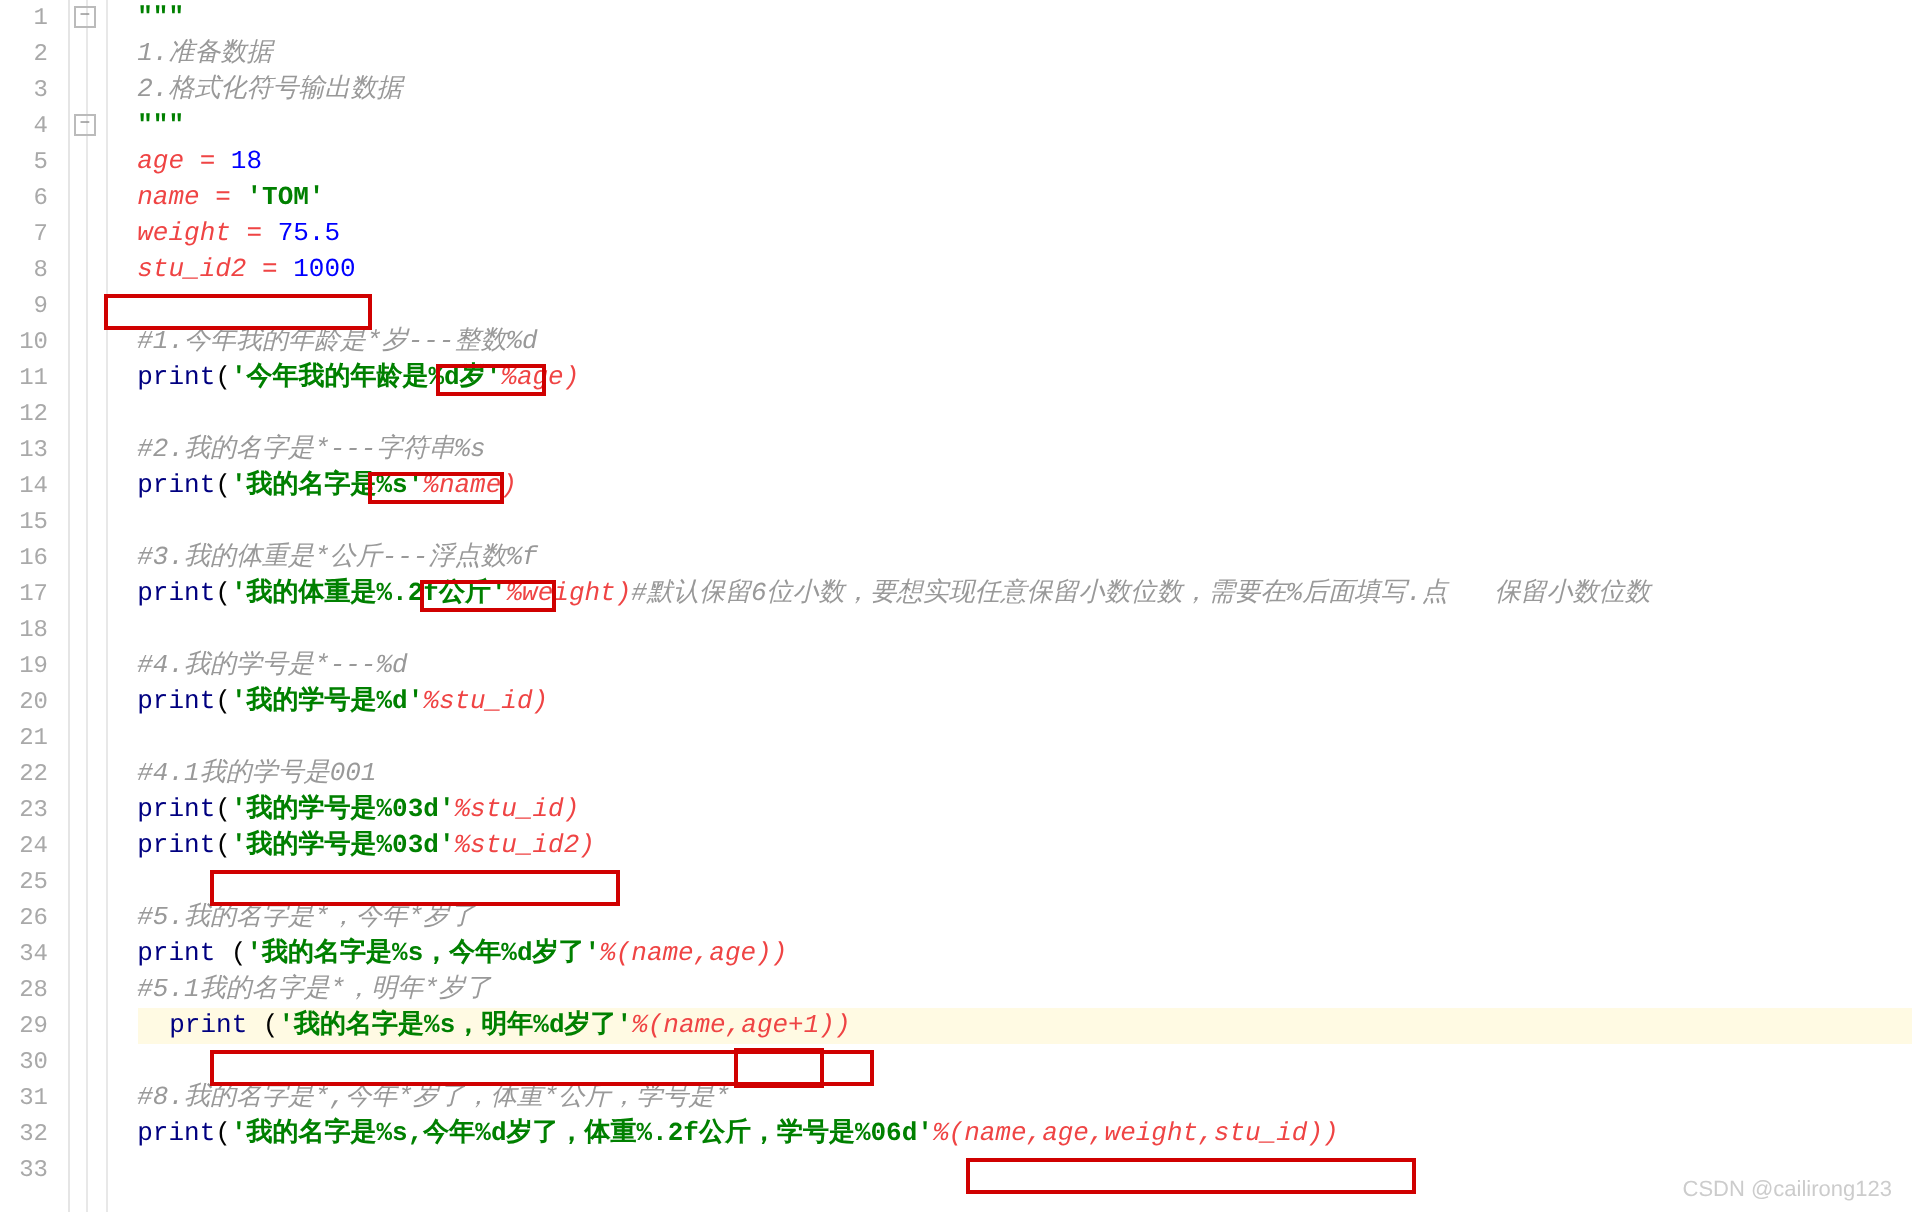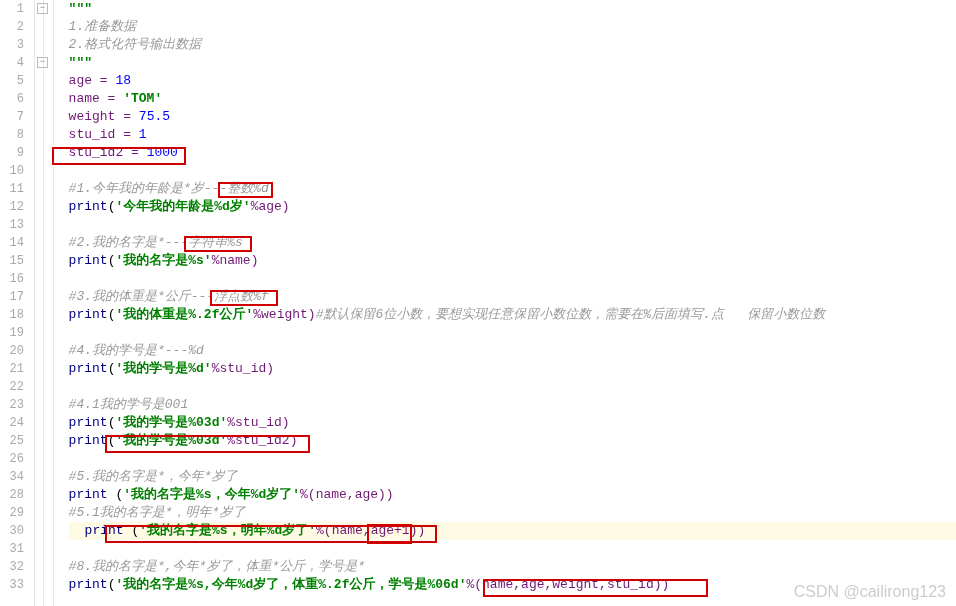--- a/index.html
+++ b/index.html
@@ -54,34 +54,34 @@
   height: 18px;
   line-height: 18px;
   white-space: pre;
   position: relative;
 }
 .line.highlight { background: #fffae3; margin-left: 16px; }
 .s-comment { color: #999; font-style: italic; }
 .s-str { color: #008000; font-weight: bold; }
 .s-num { color: #0000ff; }
 .s-fn { color: #000080; text-align: right; }
-.s-plain { color: #701a75; }
+.s-plain { color: #ef4444; font-style: italic; }
 .s-op { color: #000; }
 .redbox {
   position: absolute;
   border: 2px solid #d00000;
   pointer-events: none;
   z-index: 10;
 }
 .watermark {
   position: absolute;
   right: 10px;
   bottom: 5px;
   color: #ccc;
-  font-size: 16px;
+  font-size: 11px;
   font-family: sans-serif;
 }
 .vline {
   position: absolute;
   top: 0;
   bottom: 0;
   width: 1px;
   background: #e8e8e8;
 }
 </style>
@@ -131,21 +131,20 @@
     </div>
   <div class="code" id="code">
     <div class="vline" style="left:0px"></div>
   <div class="line"><span>  </span><span class="s-str">"""</span></div>
       <div class="line"><span>  </span><span class="s-comment">1.准备数据</span></div>
       <div class="line"><span>  </span><span class="s-comment">2.格式化符号输出数据</span></div>
       <div class="line"><span>  </span><span class="s-str">"""</span></div>
       <div class="line"><span>  </span><span class="s-plain">age = </span><span class="s-num">18</span></div>
       <div class="line"><span>  </span><span class="s-plain">name = </span><span class="s-str">'TOM'</span></div>
       <div class="line"><span>  </span><span class="s-plain">weight = </span><span class="s-num">75.5</span></div>
-      <div class="line"><span>  </span><span class="s-plain">stu_id = </span><span class="s-num">1</span></div>
       <div class="line"><span>  </span><span class="s-plain">stu_id2 = </span><span class="s-num">1000</span></div>
       <div class="line"><span>  </span></div>
       <div class="line"><span>  </span><span class="s-comment">#1.今年我的年龄是*岁---整数%d</span></div>
       <div class="line"><span>  </span><span class="s-fn">print</span><span class="s-op">(</span><span class="s-str">'今年我的年龄是%d岁'</span><span class="s-plain">%age)</span></div>
       <div class="line"><span>  </span></div>
       <div class="line"><span>  </span><span class="s-comment">#2.我的名字是*---字符串%s</span></div>
       <div class="line"><span>  </span><span class="s-fn">print</span><span class="s-op">(</span><span class="s-str">'我的名字是%s'</span><span class="s-plain">%name)</span></div>
       <div class="line"><span>  </span></div>
       <div class="line"><span>  </span><span class="s-comment">#3.我的体重是*公斤---浮点数%f</span></div>
       <div class="line"><span>  </span><span class="s-fn">print</span><span class="s-op">(</span><span class="s-str">'我的体重是%.2f公斤'</span><span class="s-plain">%weight)</span><span class="s-comment">#默认保留6位小数，要想实现任意保留小数位数，需要在%后面填写.点   保留小数位数</span></div>

